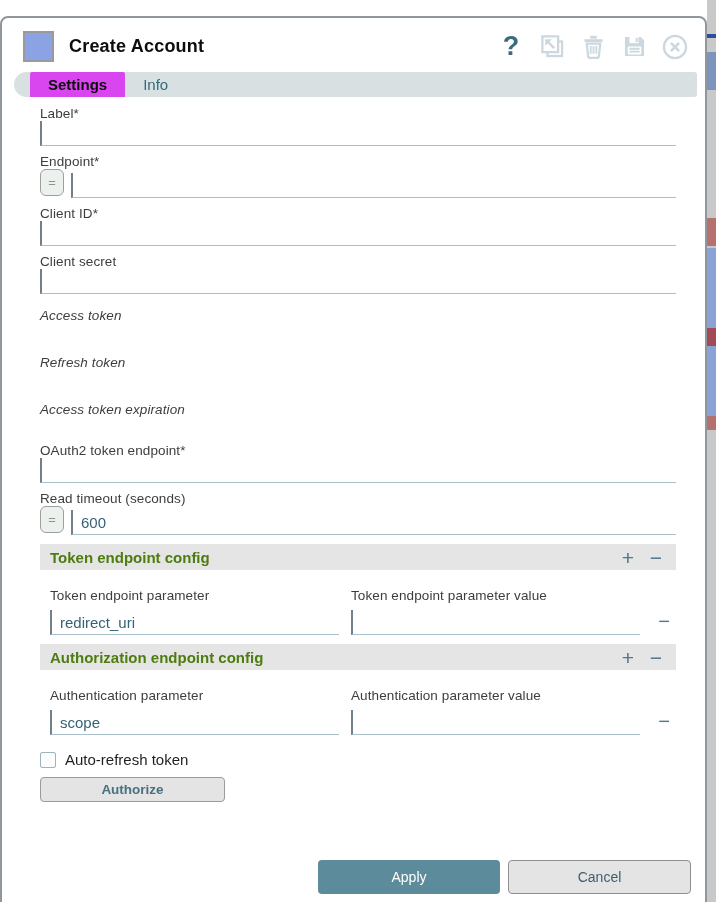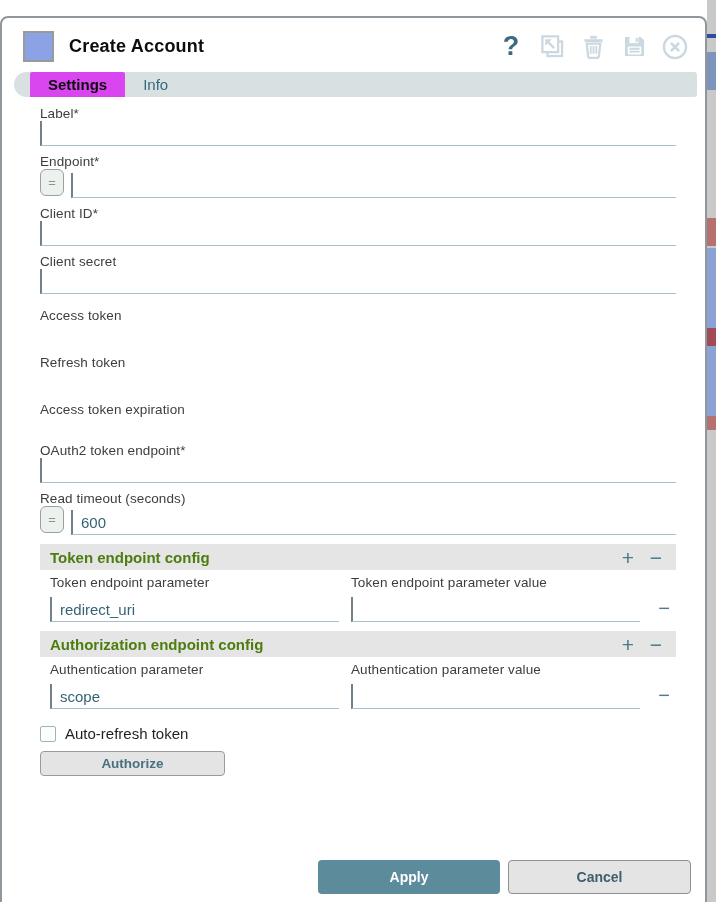--- a/index.html
+++ b/index.html
@@ -45,50 +45,50 @@
     border-left:2px solid #70818c; border-bottom:1px solid #a9c0cb;
     font-family:"Liberation Sans",sans-serif; font-size:15px; color:#356275; padding:2px 8px;
   }
   .eq-row { display:flex; align-items:flex-end; gap:7px; }
   .eq-btn {
     width:22px; height:25px; flex:0 0 22px; background:#edf1ee; border:1px solid #98a29c;
     border-radius:6px; color:#8a958f; font-size:13px; display:flex; align-items:center;
     justify-content:center; cursor:pointer; margin-bottom:2px;
   }
   .readonly-field { margin-bottom:0; }
-  .readonly-field .f-label { display:block; padding-top:6px; }
+  .readonly-field .f-label { display:block; padding-top:6px;font-style:italic; }
   .readonly-gap { height:26px; }
 
   
   .section-header {
     display:flex; align-items:center; background:#e5e5e5;
     padding:3px 6px 3px 10px; margin-top:9px; height:20px;
   }
   .section-title { font-weight:bold; font-size:15px; color:#4d7c0f; flex:1; }
   .hdr-btn { color:#4b7b8c; font-size:21px; width:28px; text-align:center; cursor:pointer; line-height:1; }
-  .param-area { padding:5px 0 0 10px; }
+  .param-area { padding:5px 0 0 10px;margin-top:13px; }
   .param-labels { display:flex; gap:12px; padding-right:36px; }
   .param-labels .f-label { flex:1; }
   .param-row { display:flex; align-items:flex-end; gap:12px; margin-top:7px; }
   .param-row .txt { flex:1; width:auto; }
   .row-minus { flex:0 0 24px; color:#4b7b8c; font-size:20px; text-align:center; cursor:pointer; padding-bottom:2px; }
 
   
   .check-row { display:flex; align-items:center; gap:9px; margin-top:16px; }
   .checkbox { width:14px; height:14px; border:1px solid #9fb3bd; background:#fcfdfd; border-radius:2px; cursor:pointer; }
   .check-label { font-size:15px; color:#1f1f1f; }
   .authorize-btn {
     margin-top:9px; width:185px; height:25px; background:#e4e4e4; border:1px solid #9b9b9b;
     border-radius:4px; font-family:"Liberation Sans",sans-serif; font-weight:bold;
     font-size:13.5px; color:#49707e; cursor:pointer;
   }
 
   
   .footer { position:absolute; right:14px; bottom:17px; display:flex; gap:8px; }
-  .btn { height:34px; border-radius:4px; font-family:"Liberation Sans",sans-serif; font-weight:bold; font-size:14px; cursor:pointer; }
+  .btn { height:34px; border-radius:4px; font-family:"Liberation Sans",sans-serif; font-weight:normal; font-size:14px; cursor:pointer; }
   .btn-apply { width:182px; background:#5c8b9b; color:#ffffff; border:none; }
   .btn-cancel { width:183px; background:#e4e4e4; color:#3e5f6c; border:1px solid #8f8f8f; }
 
   .icon-svg { display:block; }
 </style>
 </head>
 <body>
 
 <div class="underlay">
   <div class="seg" style="top:34px;height:4px;background:#2d4d9e"></div>

